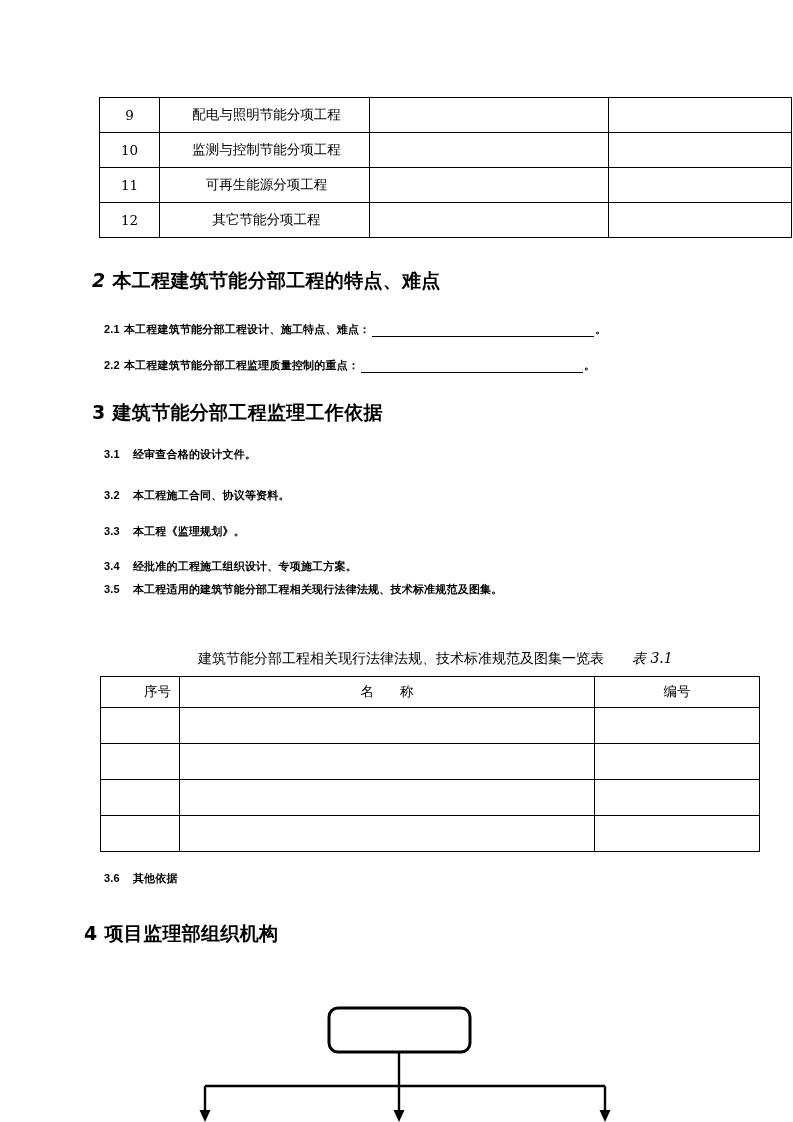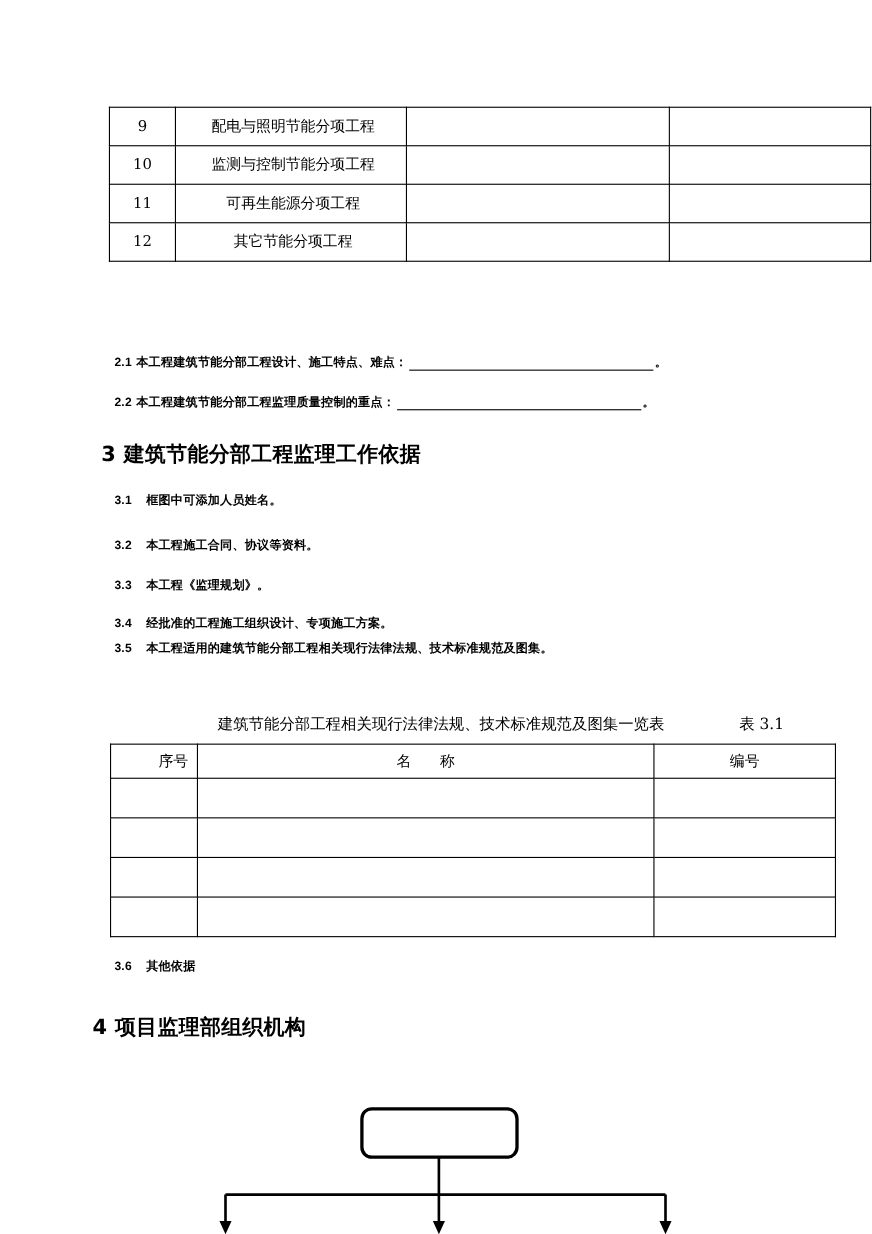--- a/index.html
+++ b/index.html
@@ -152,55 +152,58 @@
       </tr>
       <tr>
         <td class="c-no">12</td>
         <td class="c-name">其它节能分项工程</td>
         <td class="c-b"></td>
         <td class="c-c"></td>
       </tr>
     </tbody>
   </table>
 
+  <div class="h-sec" style="left:92px; top:268px;">
+    <span class="num">2</span><span>本工程建筑节能分部工程的特点、难点</span>
+  </div>
 
   <div class="para" style="left:92px; top:321px;">
     <span class="num">2.1</span><span>本工程建筑节能分部工程设计、施工特点、难点：</span><span class="fill-line" style="width:222px;"></span><span>。</span>
   </div>
 
   <div class="para" style="left:92px; top:357px;">
     <span class="num">2.2</span><span>本工程建筑节能分部工程监理质量控制的重点：</span><span class="fill-line" style="width:222px;"></span><span>。</span>
   </div>
 
   <div class="h-sec plain" style="left:92px; top:400px;">
     <span class="num">3</span><span>建筑节能分部工程监理工作依据</span>
   </div>
 
   <div class="para" style="left:92px; top:447px;">
-    <span class="num wide">3.1</span><span>框图中可添加人员姓名。</span>
+    <span class="num wide">3.1</span><span>经审查合格的设计文件。</span>
   </div>
 
   <div class="para" style="left:92px; top:488px;">
     <span class="num wide">3.2</span><span>本工程施工合同、协议等资料。</span>
   </div>
 
   <div class="para" style="left:92px; top:524px;">
     <span class="num wide">3.3</span><span>本工程《监理规划》。</span>
   </div>
 
   <div class="para" style="left:92px; top:559px;">
     <span class="num wide">3.4</span><span>经批准的工程施工组织设计、专项施工方案。</span>
   </div>
 
   <div class="para" style="left:92px; top:582px;">
     <span class="num wide">3.5</span><span>本工程适用的建筑节能分部工程相关现行法律法规、技术标准规范及图集。</span>
   </div>
 
   <div class="tbl-caption" style="left:198px; top:650px;">建筑节能分部工程相关现行法律法规、技术标准规范及图集一览表</div>
-  <div class="tbl-caption-no" style="left:672px; top:650px;">表 3.1</div>
+  <div class="tbl-caption-no" style="left:632px; top:650px;font-style:italic;">表 3.1</div>
 
   <table class="doc-table" id="table-standards">
     <tbody>
       <tr>
         <td class="s-no">序号</td>
         <td class="s-name"><span class="name-head"><span>名</span><span class="gap"></span><span>称</span></span></td>
         <td class="s-code">编号</td>
       </tr>
       <tr class="body-row">
         <td class="s-no"></td>

